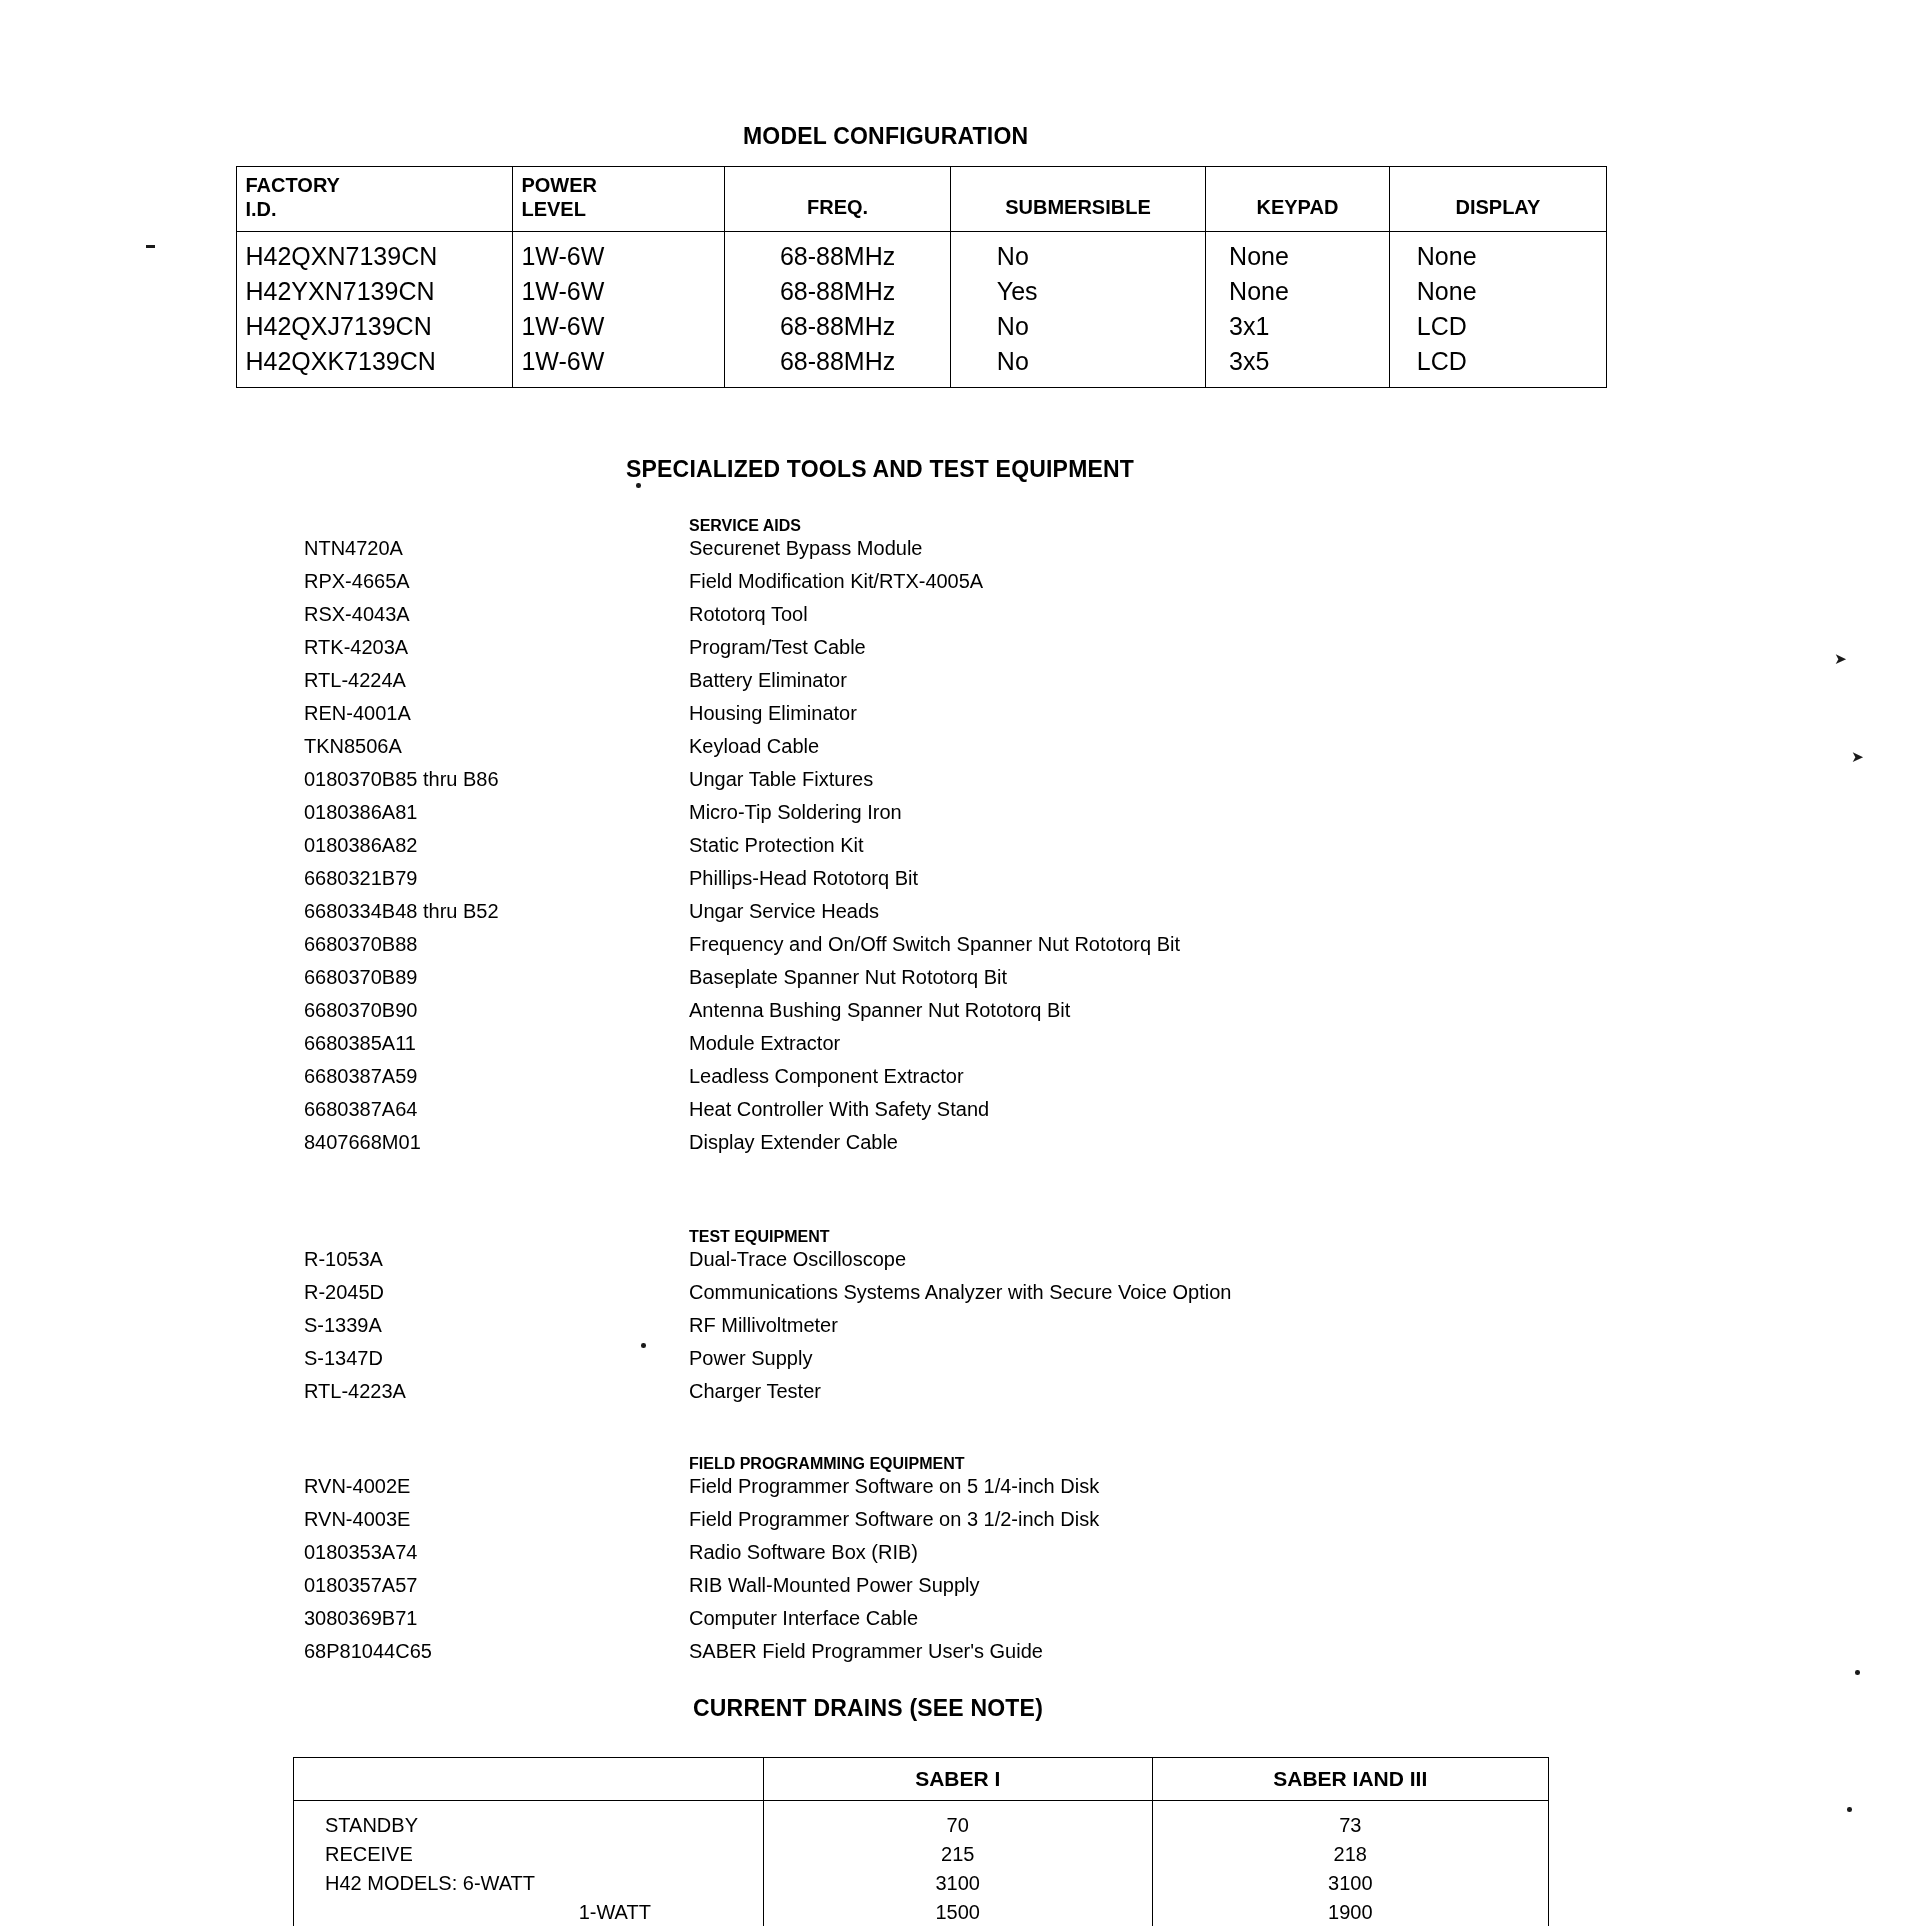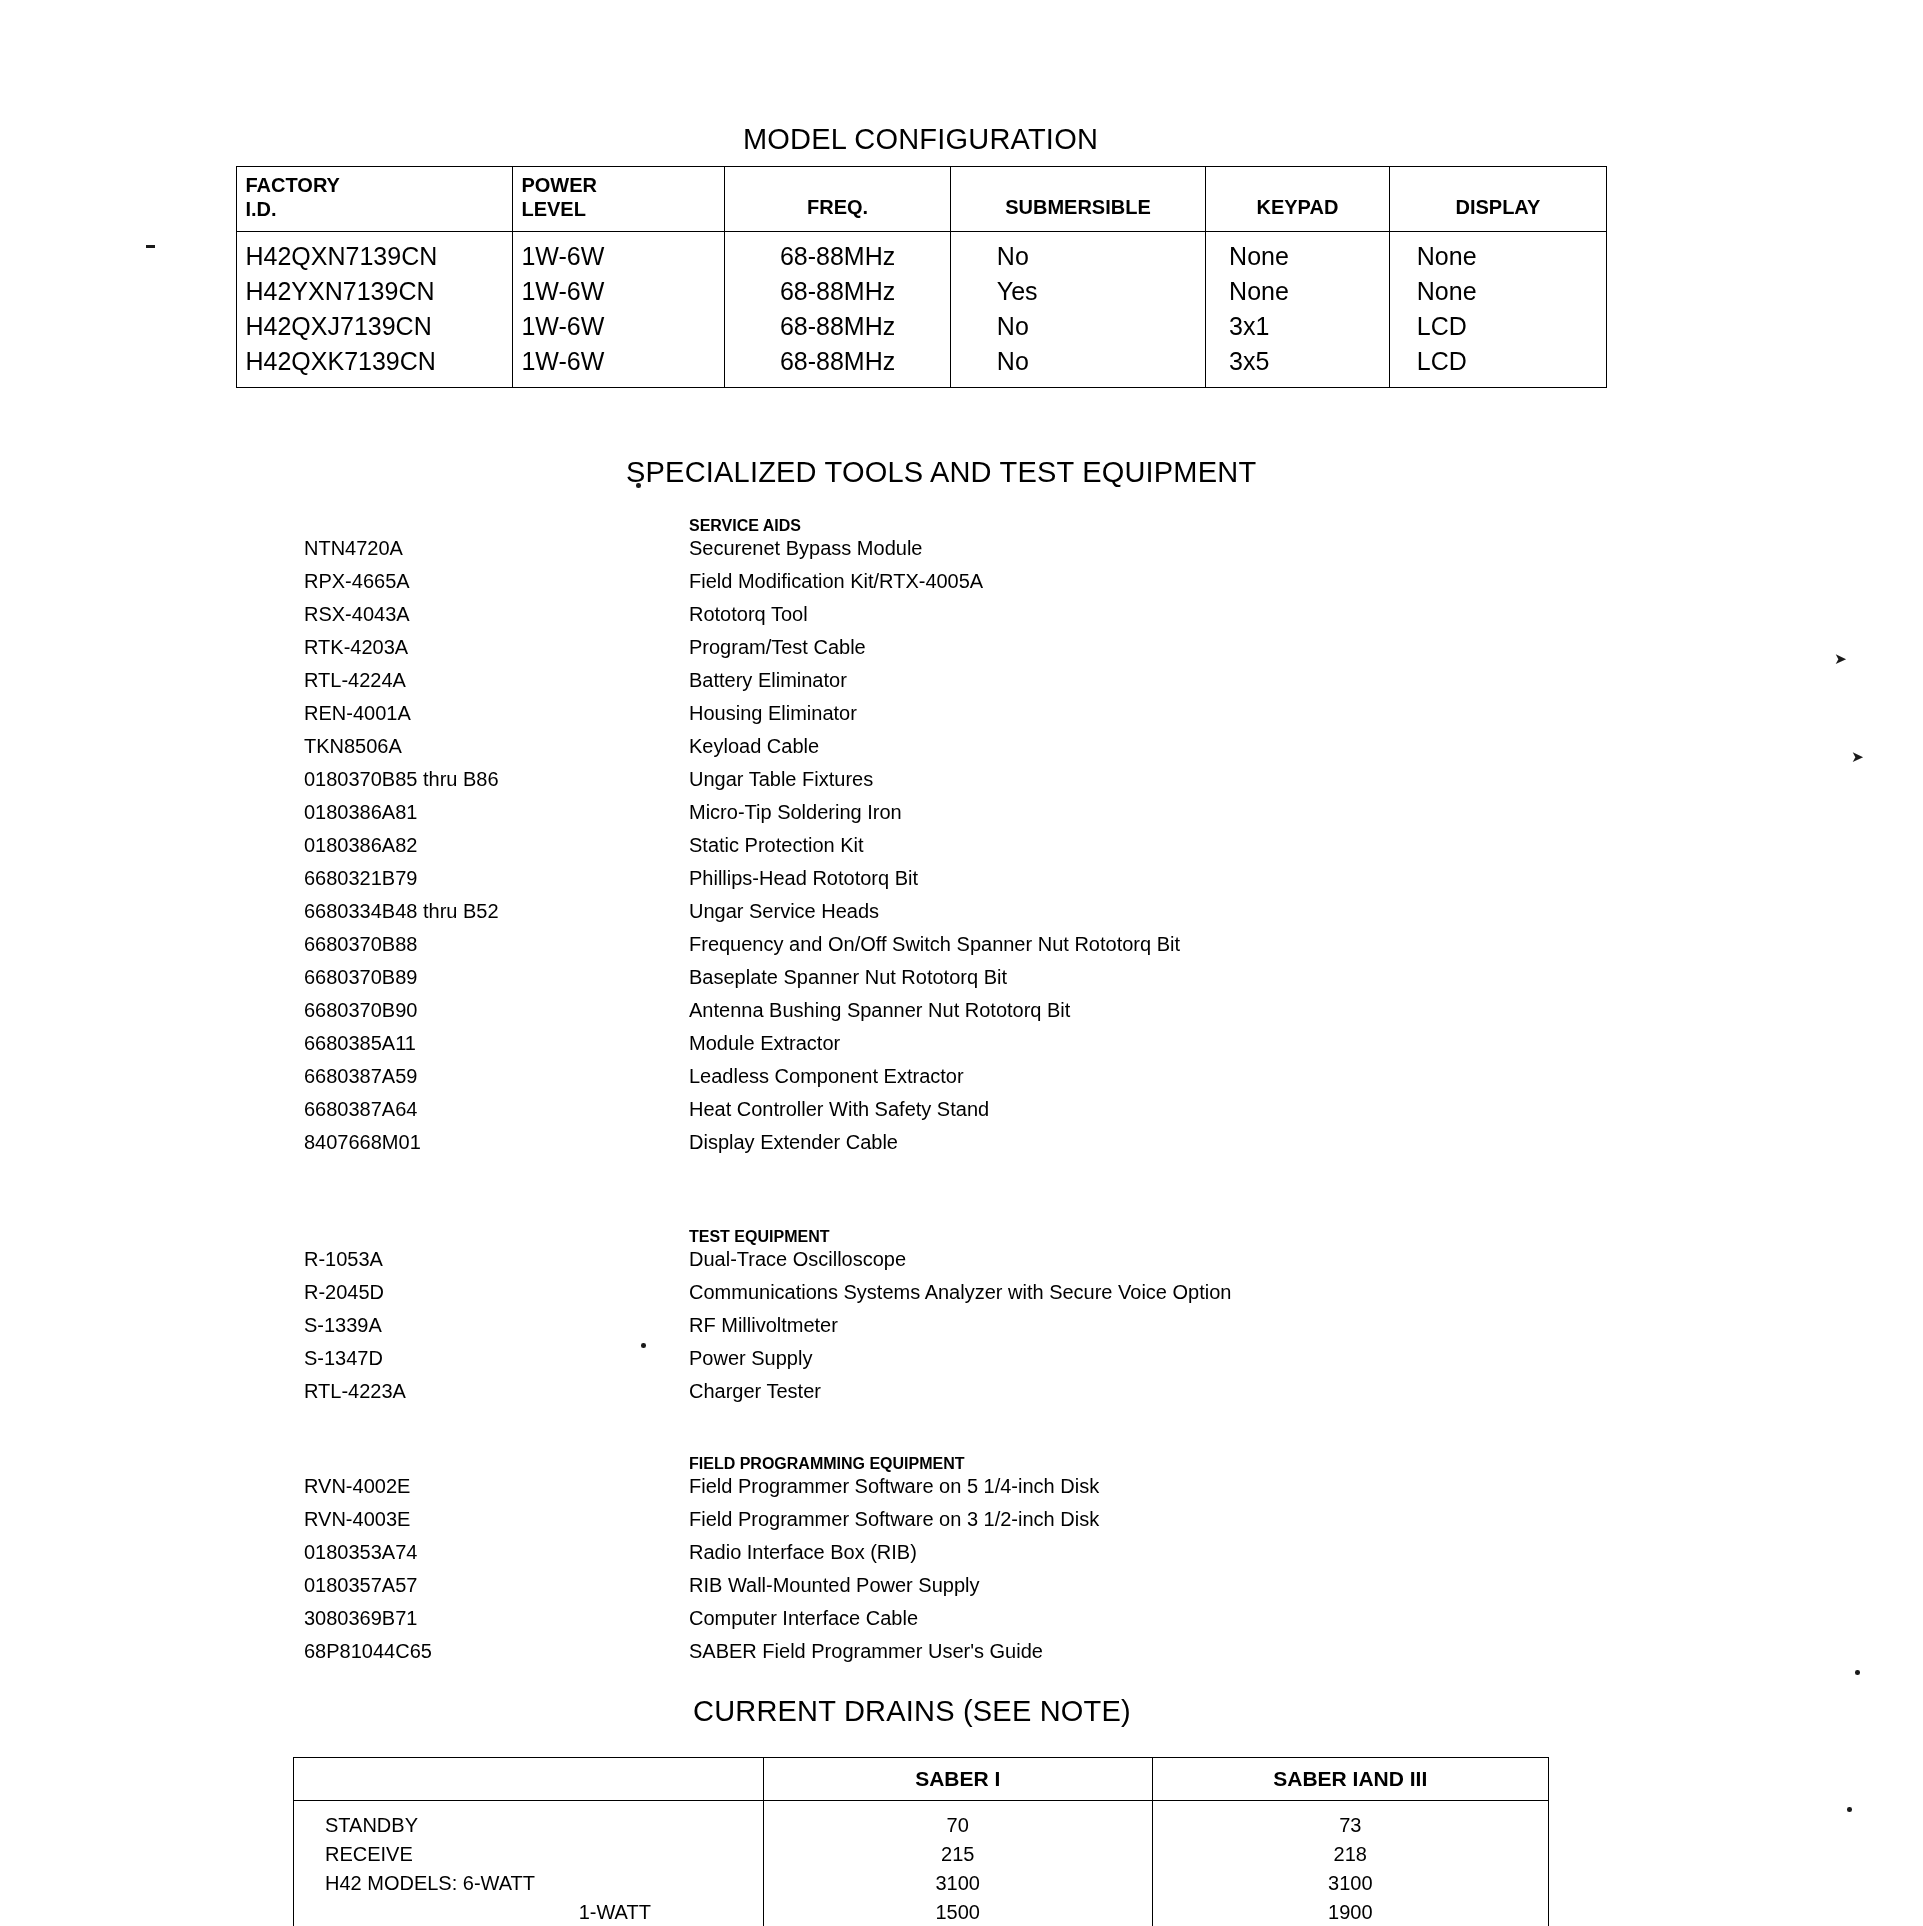--- a/index.html
+++ b/index.html
@@ -18,22 +18,22 @@
   .page {
     position: absolute;
     left: 0; top: 0;
     width: 1923px;
     height: 2546px;
   }
 
   
   .section-title {
     position: absolute;
-    font-size: 29px;
-    font-weight: normal;
+    font-size: 23px;
+    font-weight: bold;
     letter-spacing: 0.2px;
   }
 
   
   #model-config-table {
     position: absolute;
     left: 236px;
     top: 166px;
     width: 1371px;
     border: 1.9px solid #000;
@@ -336,21 +336,21 @@
     <div class="tool-row">
       <span class="tool-code">RVN-4002E</span>
       <span class="tool-desc">Field Programmer Software on 5 1/4-inch Disk</span>
     </div>
     <div class="tool-row">
       <span class="tool-code">RVN-4003E</span>
       <span class="tool-desc">Field Programmer Software on 3 1/2-inch Disk</span>
     </div>
     <div class="tool-row">
       <span class="tool-code">0180353A74</span>
-      <span class="tool-desc">Radio Interface Box (RIB)</span>
+      <span class="tool-desc">Radio Software Box (RIB)</span>
     </div>
     <div class="tool-row">
       <span class="tool-code">0180357A57</span>
       <span class="tool-desc">RIB Wall-Mounted Power Supply</span>
     </div>
     <div class="tool-row">
       <span class="tool-code">3080369B71</span>
       <span class="tool-desc">Computer Interface Cable</span>
     </div>
     <div class="tool-row">

